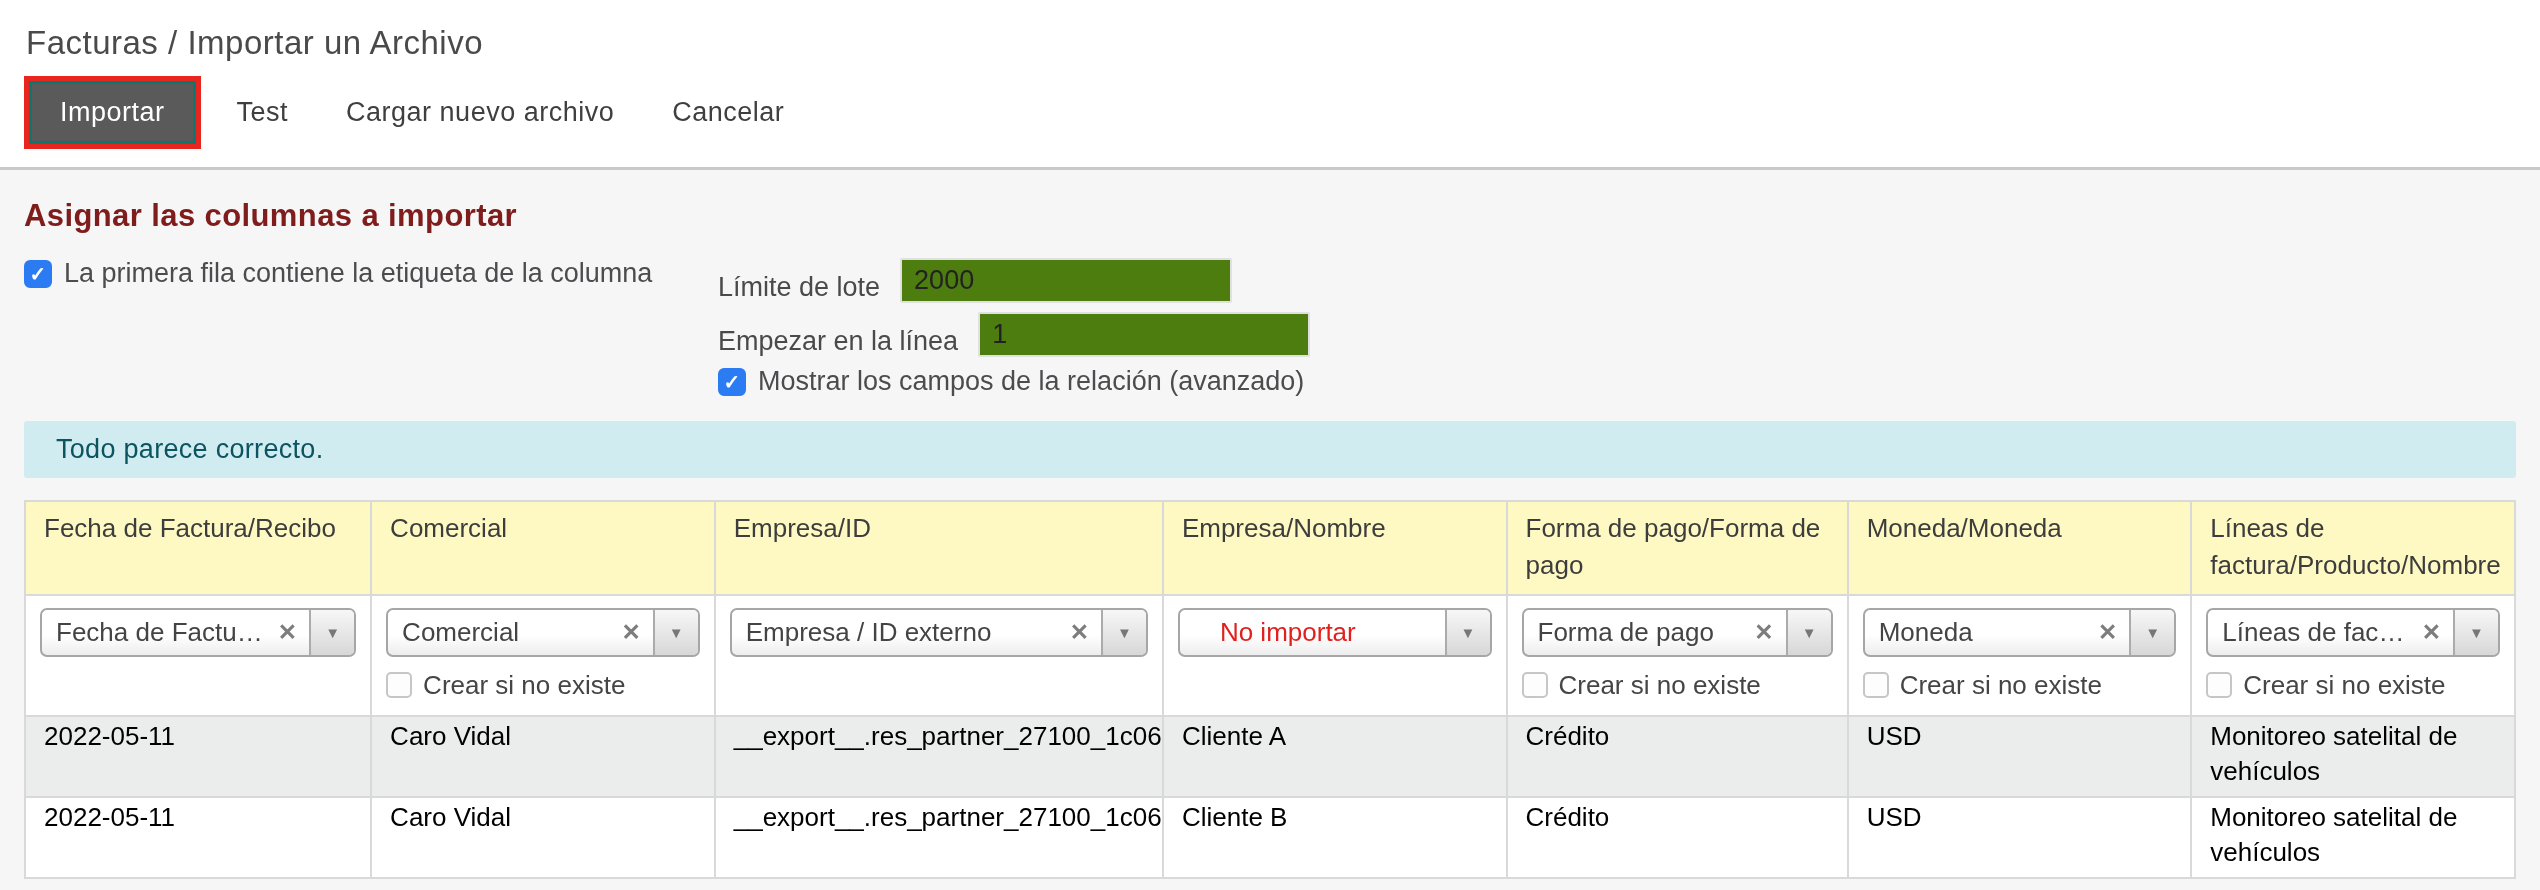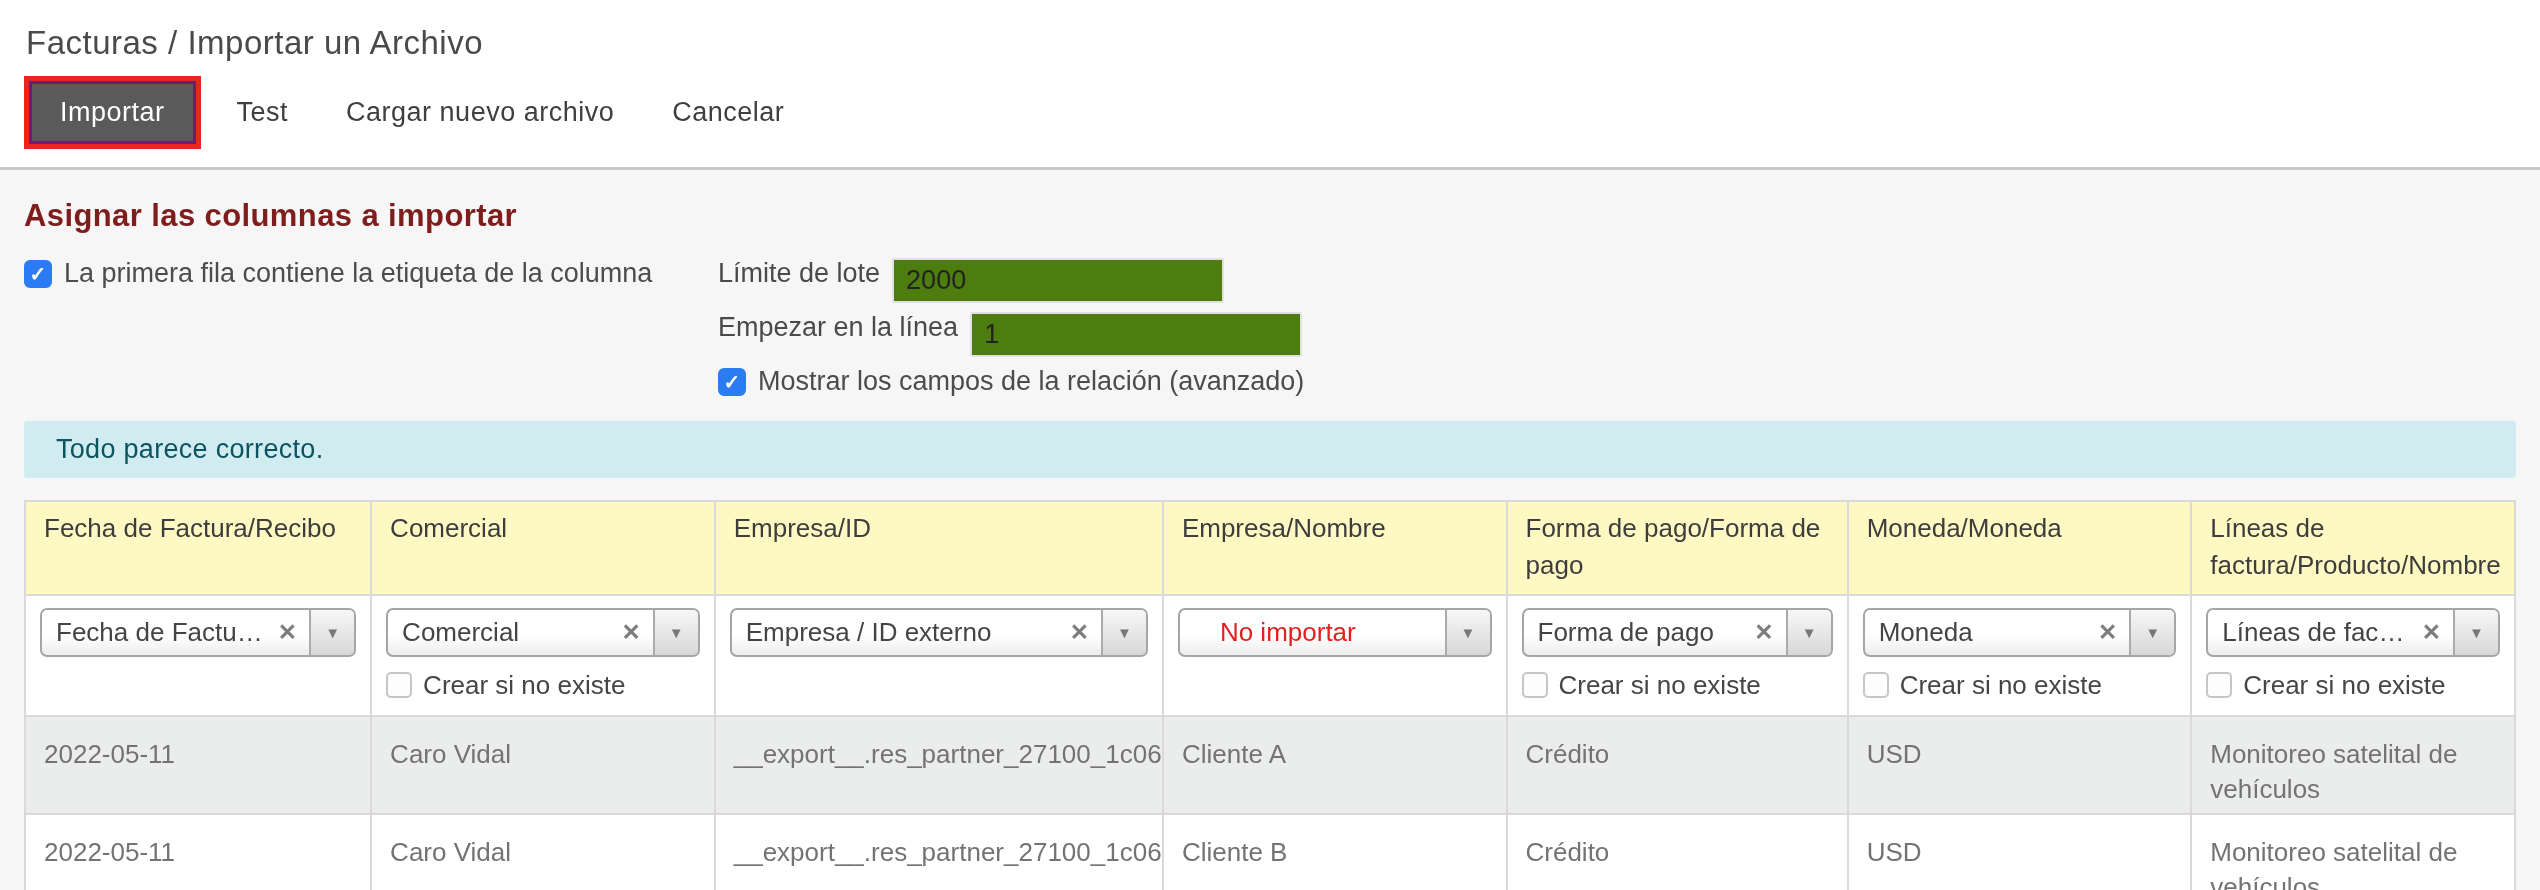--- a/index.html
+++ b/index.html
@@ -21,21 +21,21 @@
     font-size: 33px;
     color: #4a4a4a;
     letter-spacing: 0.5px;
     margin: 4px 0 14px 2px;
   }
   .toolbar { display: flex; align-items: center; }
   .hl {
     display: inline-block;
     border: 5px solid #e8261f;
     padding: 3px;
-    background: #701a75;
+    background: #0f766e;
   }
   .btn-primary {
     background: #5a5a5a;
     color: #ffffff;
     border: none;
     font-family: inherit;
     font-size: 27px;
     letter-spacing: 0.5px;
     padding: 13px 28px;
     cursor: pointer;
@@ -76,21 +76,21 @@
   }
   .cb {
     width: 28px; height: 28px; flex: none;
     border: 2px solid #b6b6b6; border-radius: 6px;
     background: #ffffff;
     display: flex; align-items: center; justify-content: center;
     font-size: 20px; font-weight: bold; color: #ffffff;
   }
   .cb.checked { background: #2b7bf3; border-color: #2b7bf3; }
 
-  .field-row { display: flex; align-items: flex-start; gap: 12px; font-size: 27px; color: #4a4a4a; }
+  .field-row { display: flex; align-items: flex-end; gap: 20px; font-size: 27px; color: #4a4a4a; }
   input.txt {
     height: 45px; width: 332px;
     border: 2px solid #e0e0e0;
     background: #4d7c0f;
     font-family: inherit; font-size: 27px; color: #222222;
     padding: 0 12px;
     border-radius: 2px;
   }
 
   .banner {
@@ -157,23 +157,23 @@
     display: flex; align-items: center; gap: 11px;
     margin-top: 13px;
     font-size: 26px; color: #454545; cursor: pointer;
   }
   .cb-sm {
     width: 26px; height: 26px; flex: none;
     border: 2px solid #c6c6c6; border-radius: 5px;
     background: #fdfdfd;
   }
   tbody td {
-    font-size: 26px; color: #737373;
+    font-size: 26px; color: #000000;
     vertical-align: top;
-    padding: 20px 18px 7px 18px;
+    padding: 2px 18px 7px 18px;
     line-height: 1.34;
     overflow: hidden;
     background: #ffffff;
     height: 81px;
   }
   tbody tr.odd td { background: #ebecec; }
 </style>
 </head>
 <body>
 

